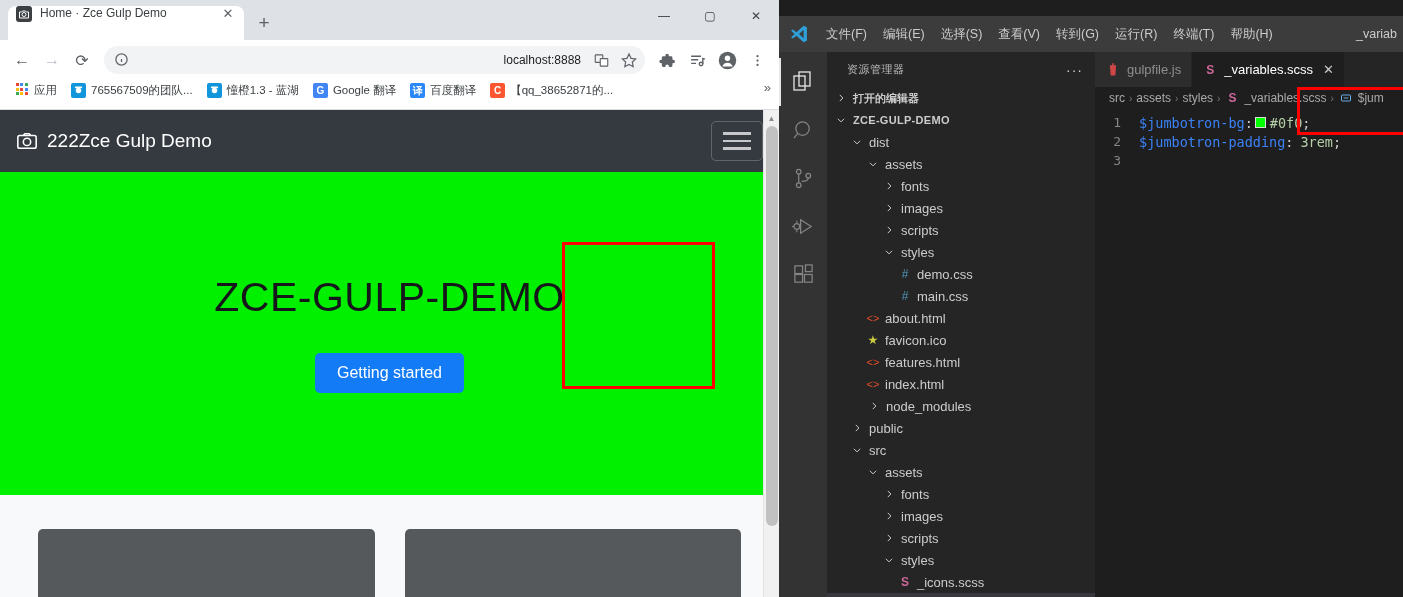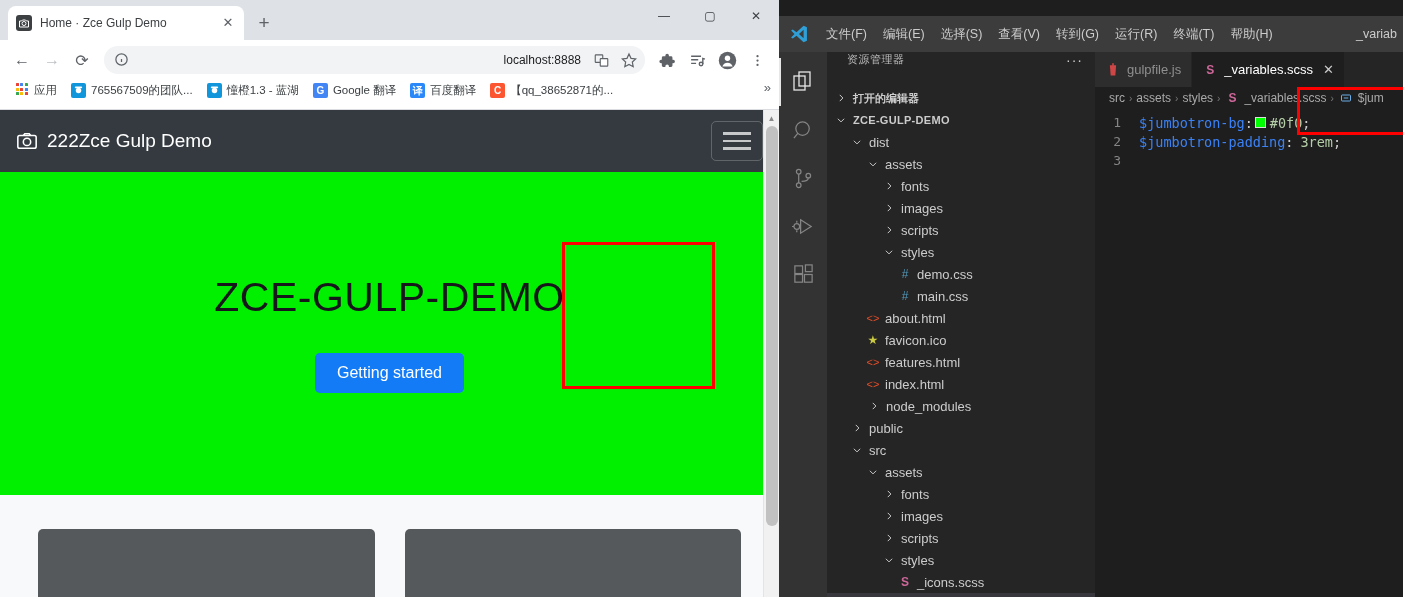--- a/index.html
+++ b/index.html
@@ -15,21 +15,21 @@
   .browser {
     position:absolute; left:0; top:0; width:779px; height:597px;
     background:#ffffff; overflow:hidden;
   }
   .tabstrip {
     height:40px; background:#dee1e6; position:relative;
     display:flex; align-items:flex-end;
   }
   .tab {
     margin-left:8px; height:34px; width:236px; background:#fff;
-    border-radius:8px 8px 0 0; display:flex; align-items:center;
+    border-radius:8px 8px 0 0; display:flex; align-items:flex-start;
     padding:0 8px; gap:8px; position:relative;
   }
   .tab-fav {
     width:16px; height:16px; border-radius:3px; background:#3c4043;
     display:flex; align-items:center; justify-content:center; flex:0 0 16px;
   }
   .tab-fav svg { display:block; }
   .tab-title {
     font-size:12px; color:#3c4043; white-space:nowrap; overflow:hidden;
     text-overflow:ellipsis; flex:1;
@@ -155,21 +155,21 @@
   .act {
     width:48px; height:48px; display:flex; align-items:center;
     justify-content:center; color:#858585; position:relative;
   }
   .act.active { color:#e7e7e7; }
   .act.active::before {
     content:""; position:absolute; left:0; top:0; bottom:0; width:2px; background:#e7e7e7;
   }
   .sidebar { width:268px; background:#252526; display:flex; flex-direction:column; }
   .sb-head {
-    height:35px; display:flex; align-items:flex-start; justify-content:space-between;
+    height:35px; display:flex; align-items:center; justify-content:space-between;
     padding:0 12px 0 20px; font-size:11px; color:#bbbbbb; letter-spacing:.5px;
   }
   .sb-dots { font-size:14px; color:#ccc; letter-spacing:1px; }
   .sb-section {
     height:22px; display:flex; align-items:center; gap:4px; padding-left:6px;
     font-size:11px; font-weight:bold; color:#cccccc; text-transform:none;
   }
   .chev { width:16px; height:16px; display:inline-flex; align-items:center;
           justify-content:center; color:#cccccc; flex:0 0 16px; }
   .sb-tree { flex:1; overflow:hidden; }

